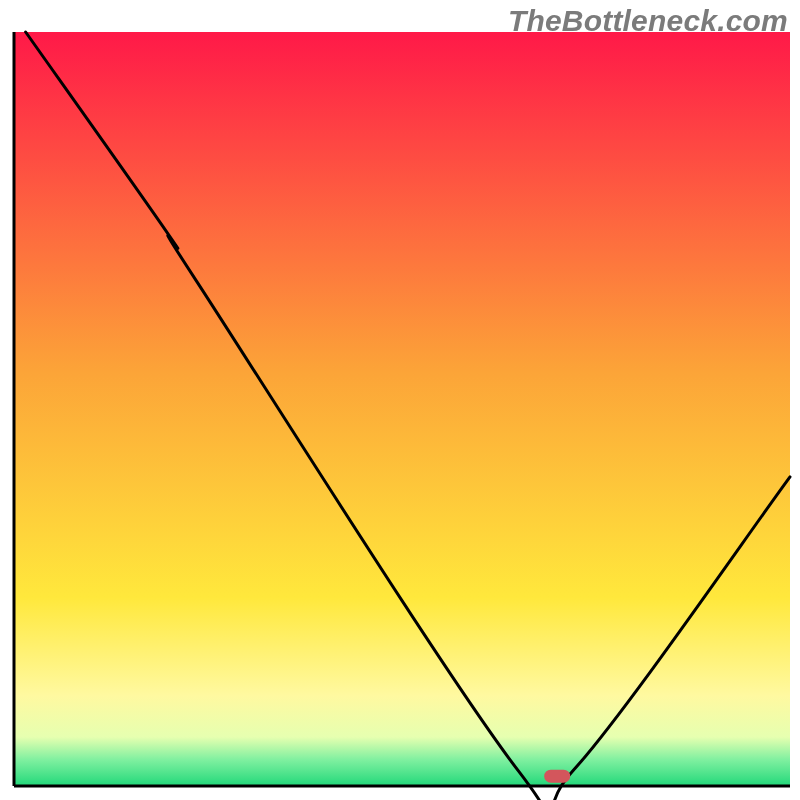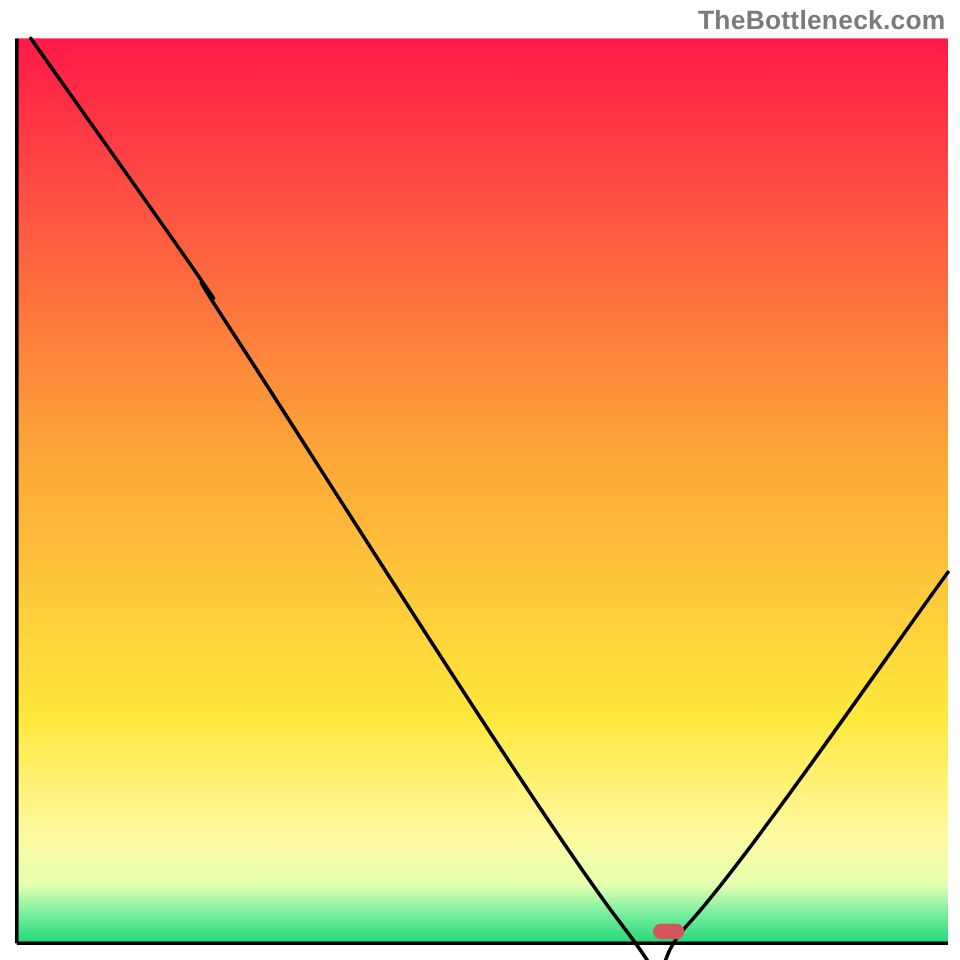--- a/index.html
+++ b/index.html
@@ -13,24 +13,25 @@
   .chart-wrapper {
     position: relative;
     width: 800px;
     height: 800px;
   }
   .watermark {
     position: absolute;
     top: 4px;
     right: 12px;
     font-family: Arial, Helvetica, sans-serif;
-    font-size: 22px;
+    font-size: 30px;
     font-weight: 600;
     color: #7b7b7b;
     letter-spacing: 0.2px;
+    font-style: italic;
   }
   svg {
     display: block;
   }
 </style>
 </head>
 <body>
 
 <div class="chart-wrapper">
   <div class="watermark">TheBottleneck.com</div>

